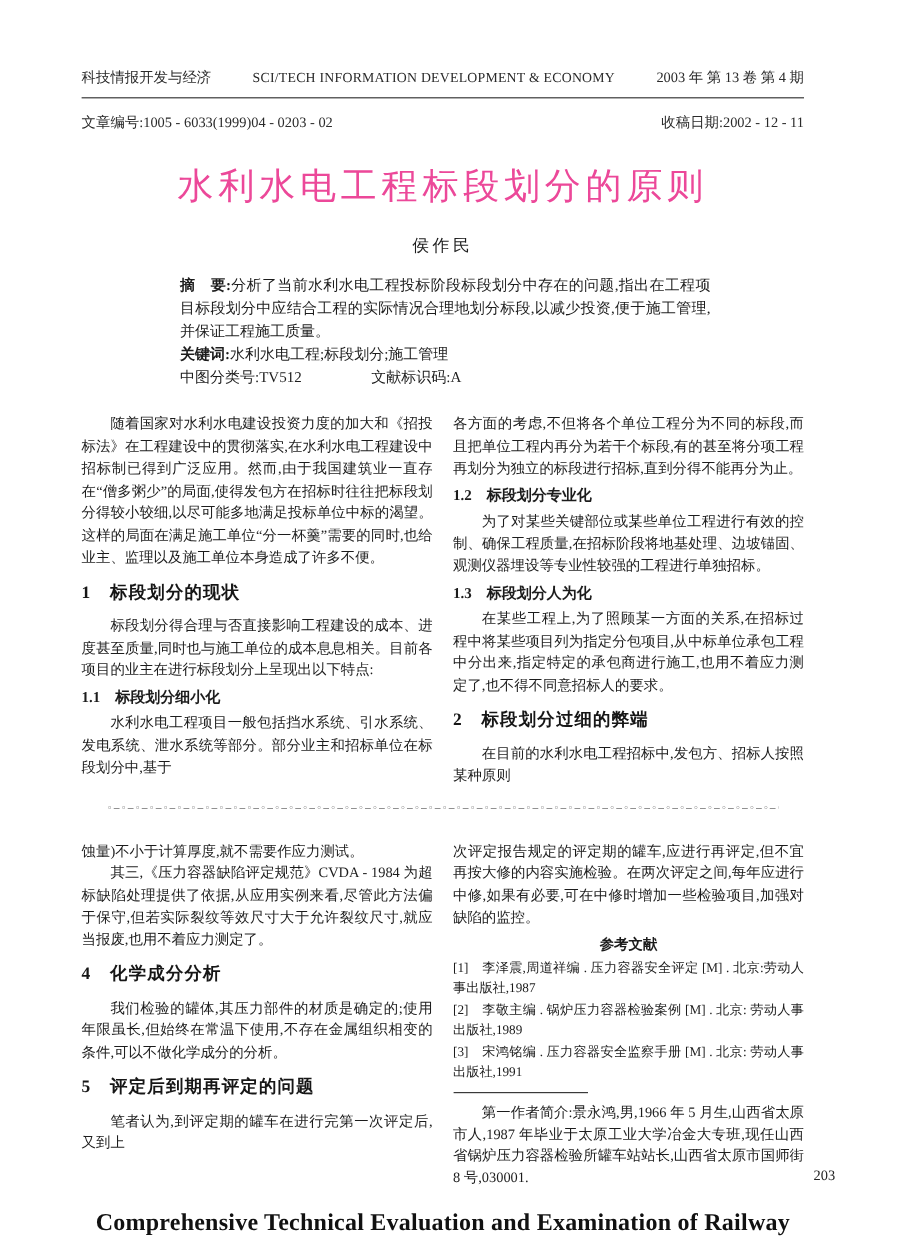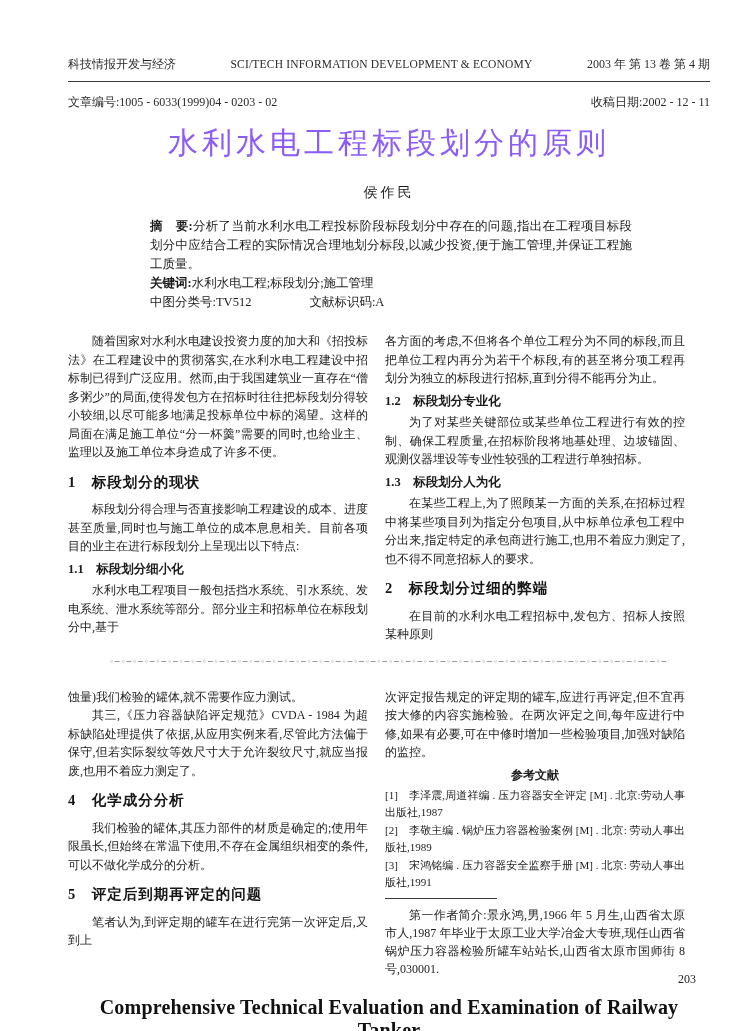--- a/index.html
+++ b/index.html
@@ -5,40 +5,40 @@
   html, body { margin: 0; padding: 0; background: #ffffff; }
   body {
     width: 750px; height: 1031px;
     font-family: "Liberation Serif", "DejaVu Serif", serif;
     color: #1c1c1c;
     -webkit-font-smoothing: antialiased;
   }
   .page {
     box-sizing: border-box;
     width: 750px; height: 1031px;
-    padding: 56px 40px 0 68px;
+    padding: 56px 80px 0 68px;
     background: #fff;
     overflow: hidden;
     position: relative;
   }
   
   .jheader {
     display: flex; justify-content: space-between; align-items: baseline;
     font-size: 12px; color: #2a2a2a;
   }
   .jheader .en-name { font-size: 11.5px; letter-spacing: 0.2px; }
   .hrule { border-top: 1.5px solid #3a3a3a; margin-top: 8px; }
   .meta-row {
     display: flex; justify-content: space-between;
     margin-top: 12px; font-size: 12px; color: #2a2a2a;
   }
   
   .title {
-    margin: 12px 0 0 0; text-align: center;
-    font-size: 30px; font-weight: 500; letter-spacing: 4px; color: #8b5cf6;
+    margin: 24px 0 0 0; text-align: center;
+    font-size: 30px; font-weight: 500; letter-spacing: 4px; color: #ec4899;
   }
   .author { margin-top: 20px; text-align: center; font-size: 14px; letter-spacing: 3px; }
   .abstract-block { margin: 15px 78px 0 82px; font-size: 12.5px; line-height: 19px; }
   .abstract-block p { margin: 0; text-align: justify; }
   .abstract-block .lab { font-weight: 600; }
   .clc-row { margin-top: 0; }
   .clc-row .doccode { margin-left: 58px; }
   
   .cols { display: flex; gap: 17px; margin-top: 20px; }
   .col { width: 300px; font-size: 12px; line-height: 18.5px; }
@@ -114,21 +114,21 @@
       <p class="para indent">在某些工程上,为了照顾某一方面的关系,在招标过程中将某些项目列为指定分包项目,从中标单位承包工程中分出来,指定特定的承包商进行施工,也用不着应力测定了,也不得不同意招标人的要求。</p>
       <h2 class="h">2　标段划分过细的弊端</h2>
       <p class="para indent">在目前的水利水电工程招标中,发包方、招标人按照某种原则</p>
     </div>
   </section>
 
   <div class="chain-divider">◦–◦–◦–◦–◦–◦–◦–◦–◦–◦–◦–◦–◦–◦–◦–◦–◦–◦–◦–◦–◦–◦–◦–◦–◦–◦–◦–◦–◦–◦–◦–◦–◦–◦–◦–◦–◦–◦–◦–◦–◦–◦–◦–◦–◦–◦–◦–◦–◦–◦–◦–◦–◦–◦–◦–◦–◦–◦–◦–◦–◦–◦–◦–◦–◦–◦–◦–◦–◦–◦–</div>
 
   <section class="cols">
     <div class="col">
-      <p class="para">蚀量)我们检验的罐体,就不需要作应力测试。</p>
+      <p class="para">蚀量)不小于计算厚度,就不需要作应力测试。</p>
       <p class="para indent">其三,《压力容器缺陷评定规范》CVDA - 1984 为超标缺陷处理提供了依据,从应用实例来看,尽管此方法偏于保守,但若实际裂纹等效尺寸大于允许裂纹尺寸,就应当报废,也用不着应力测定了。</p>
       <h2 class="h">4　化学成分分析</h2>
       <p class="para indent">我们检验的罐体,其压力部件的材质是确定的;使用年限虽长,但始终在常温下使用,不存在金属组织相变的条件,可以不做化学成分的分析。</p>
       <h2 class="h">5　评定后到期再评定的问题</h2>
       <p class="para indent">笔者认为,到评定期的罐车在进行完第一次评定后,又到上</p>
     </div>
     <div class="col">
       <p class="para">次评定报告规定的评定期的罐车,应进行再评定,但不宜再按大修的内容实施检验。在两次评定之间,每年应进行中修,如果有必要,可在中修时增加一些检验项目,加强对缺陷的监控。</p>
       <div class="ref-title">参考文献</div>
       <p class="ref">[1]　李泽震,周道祥编 . 压力容器安全评定 [M] . 北京:劳动人事出版社,1987</p>

